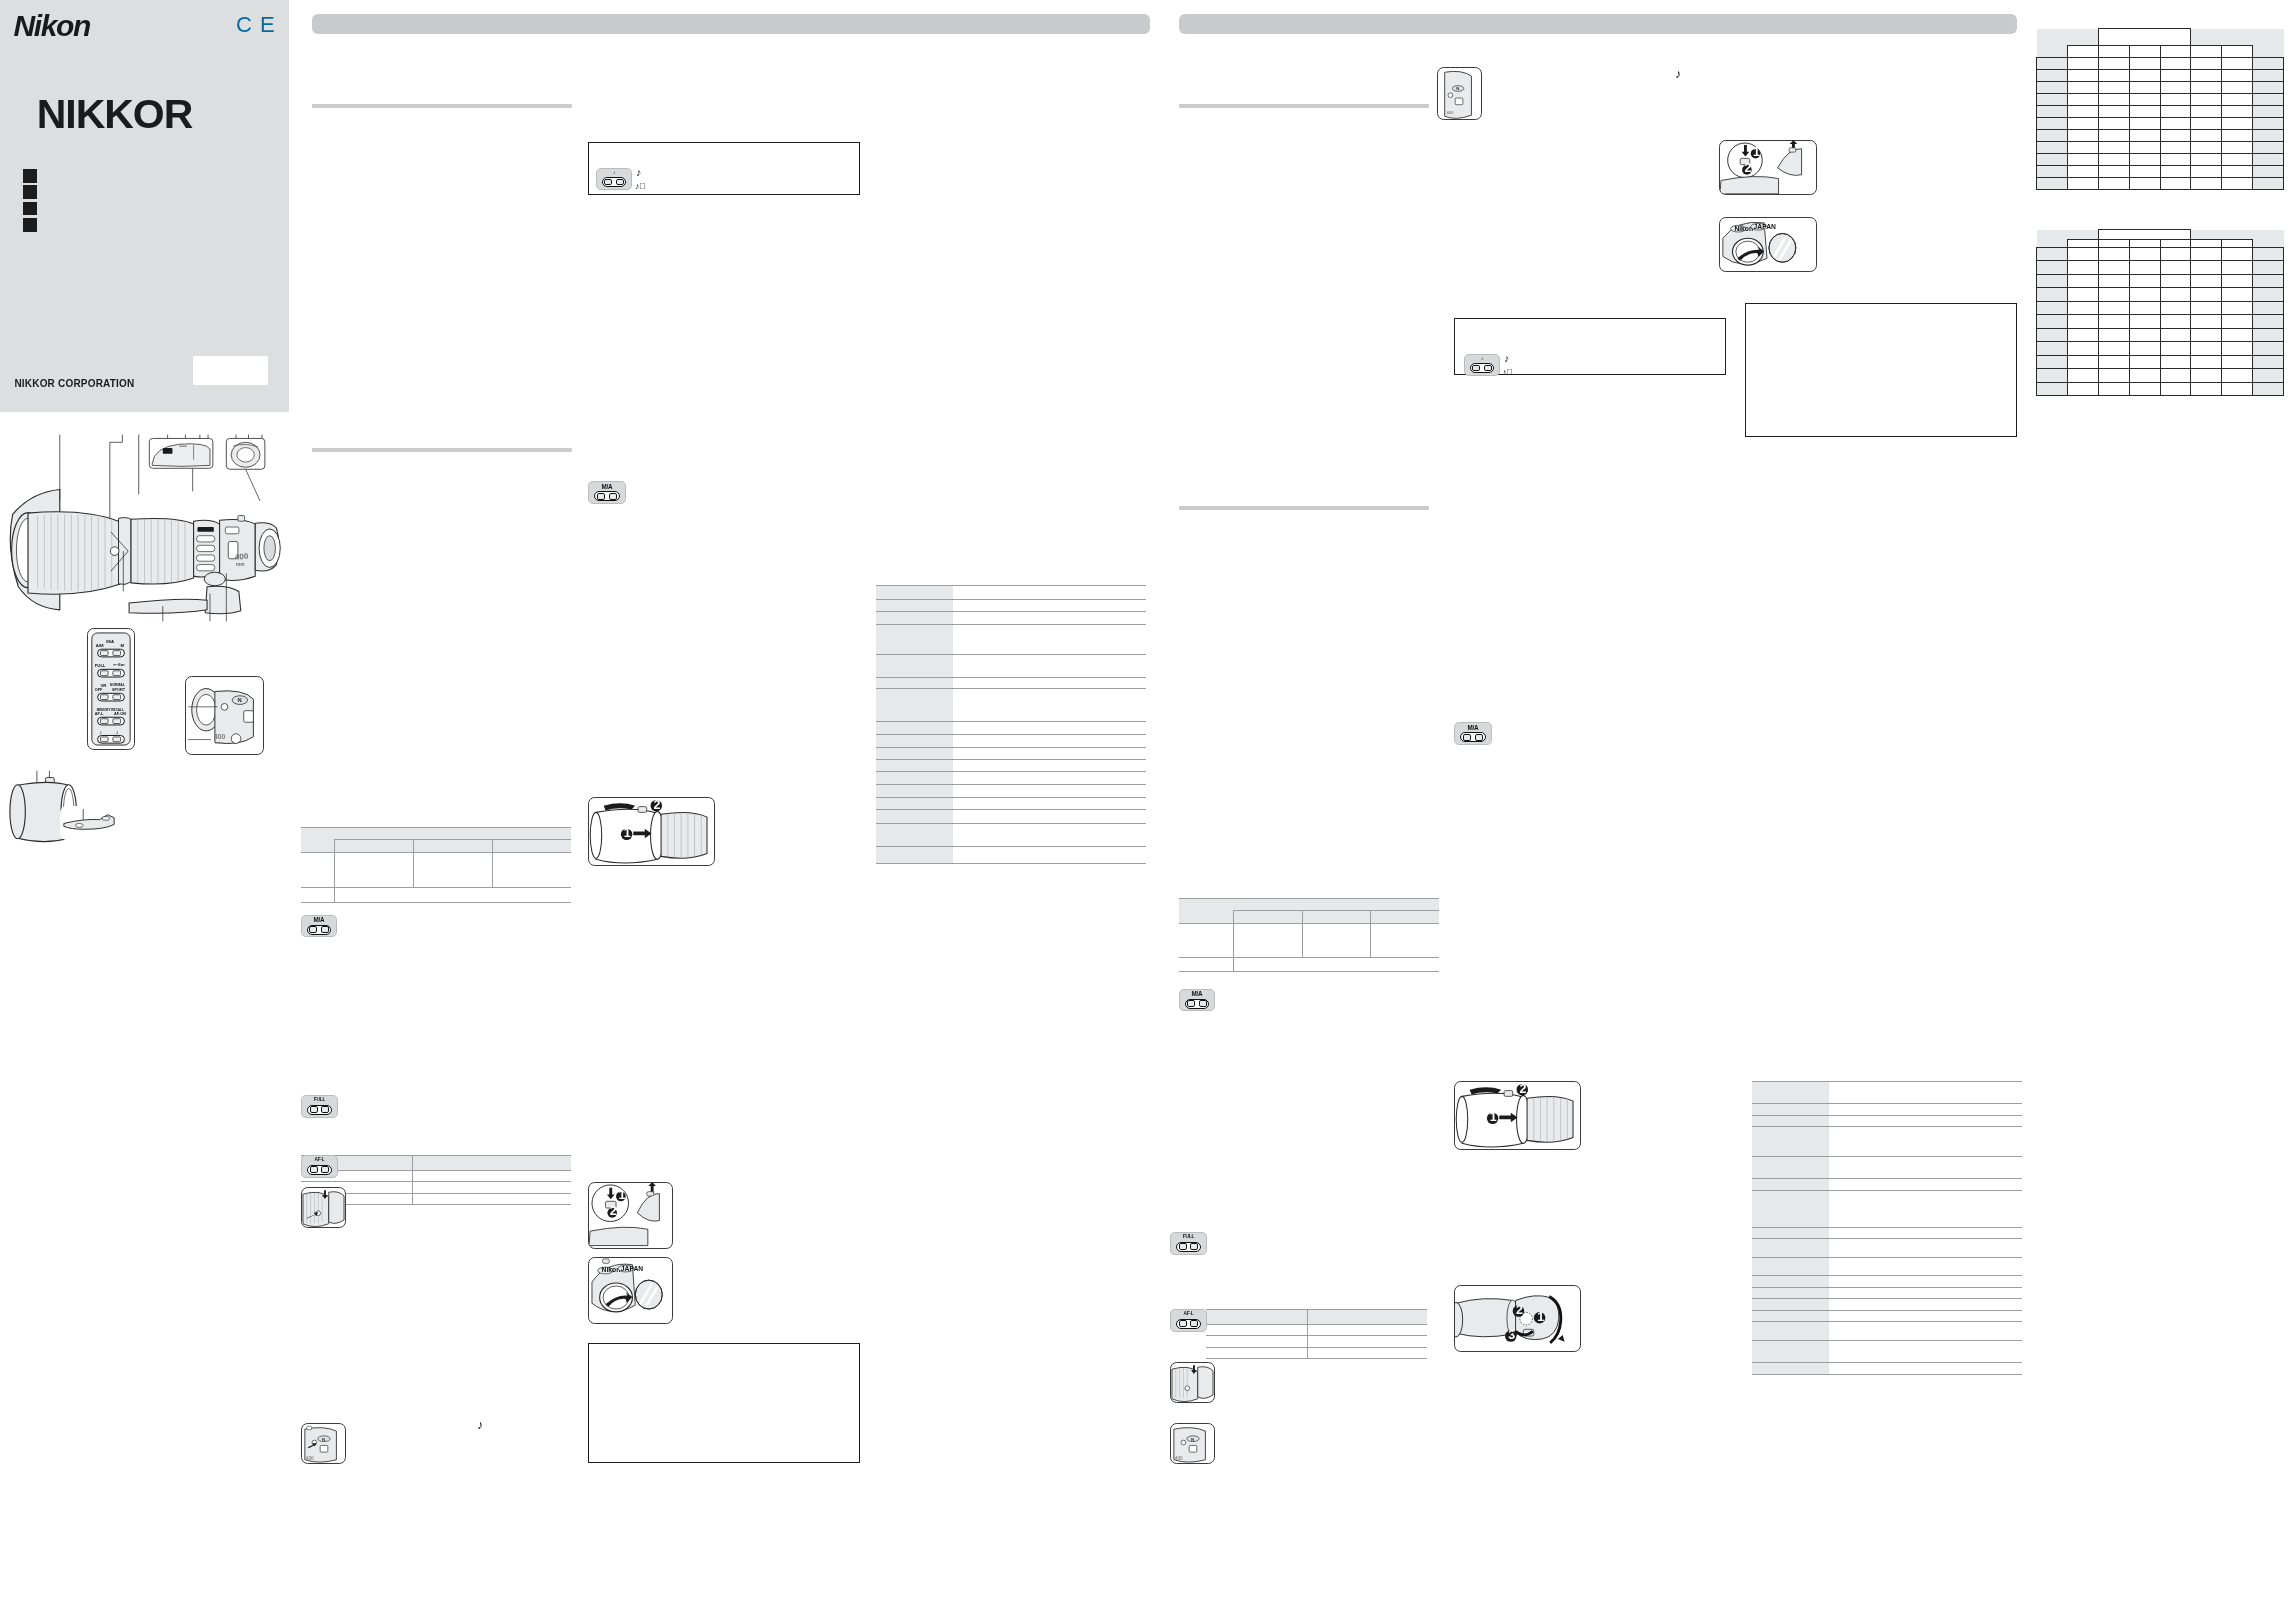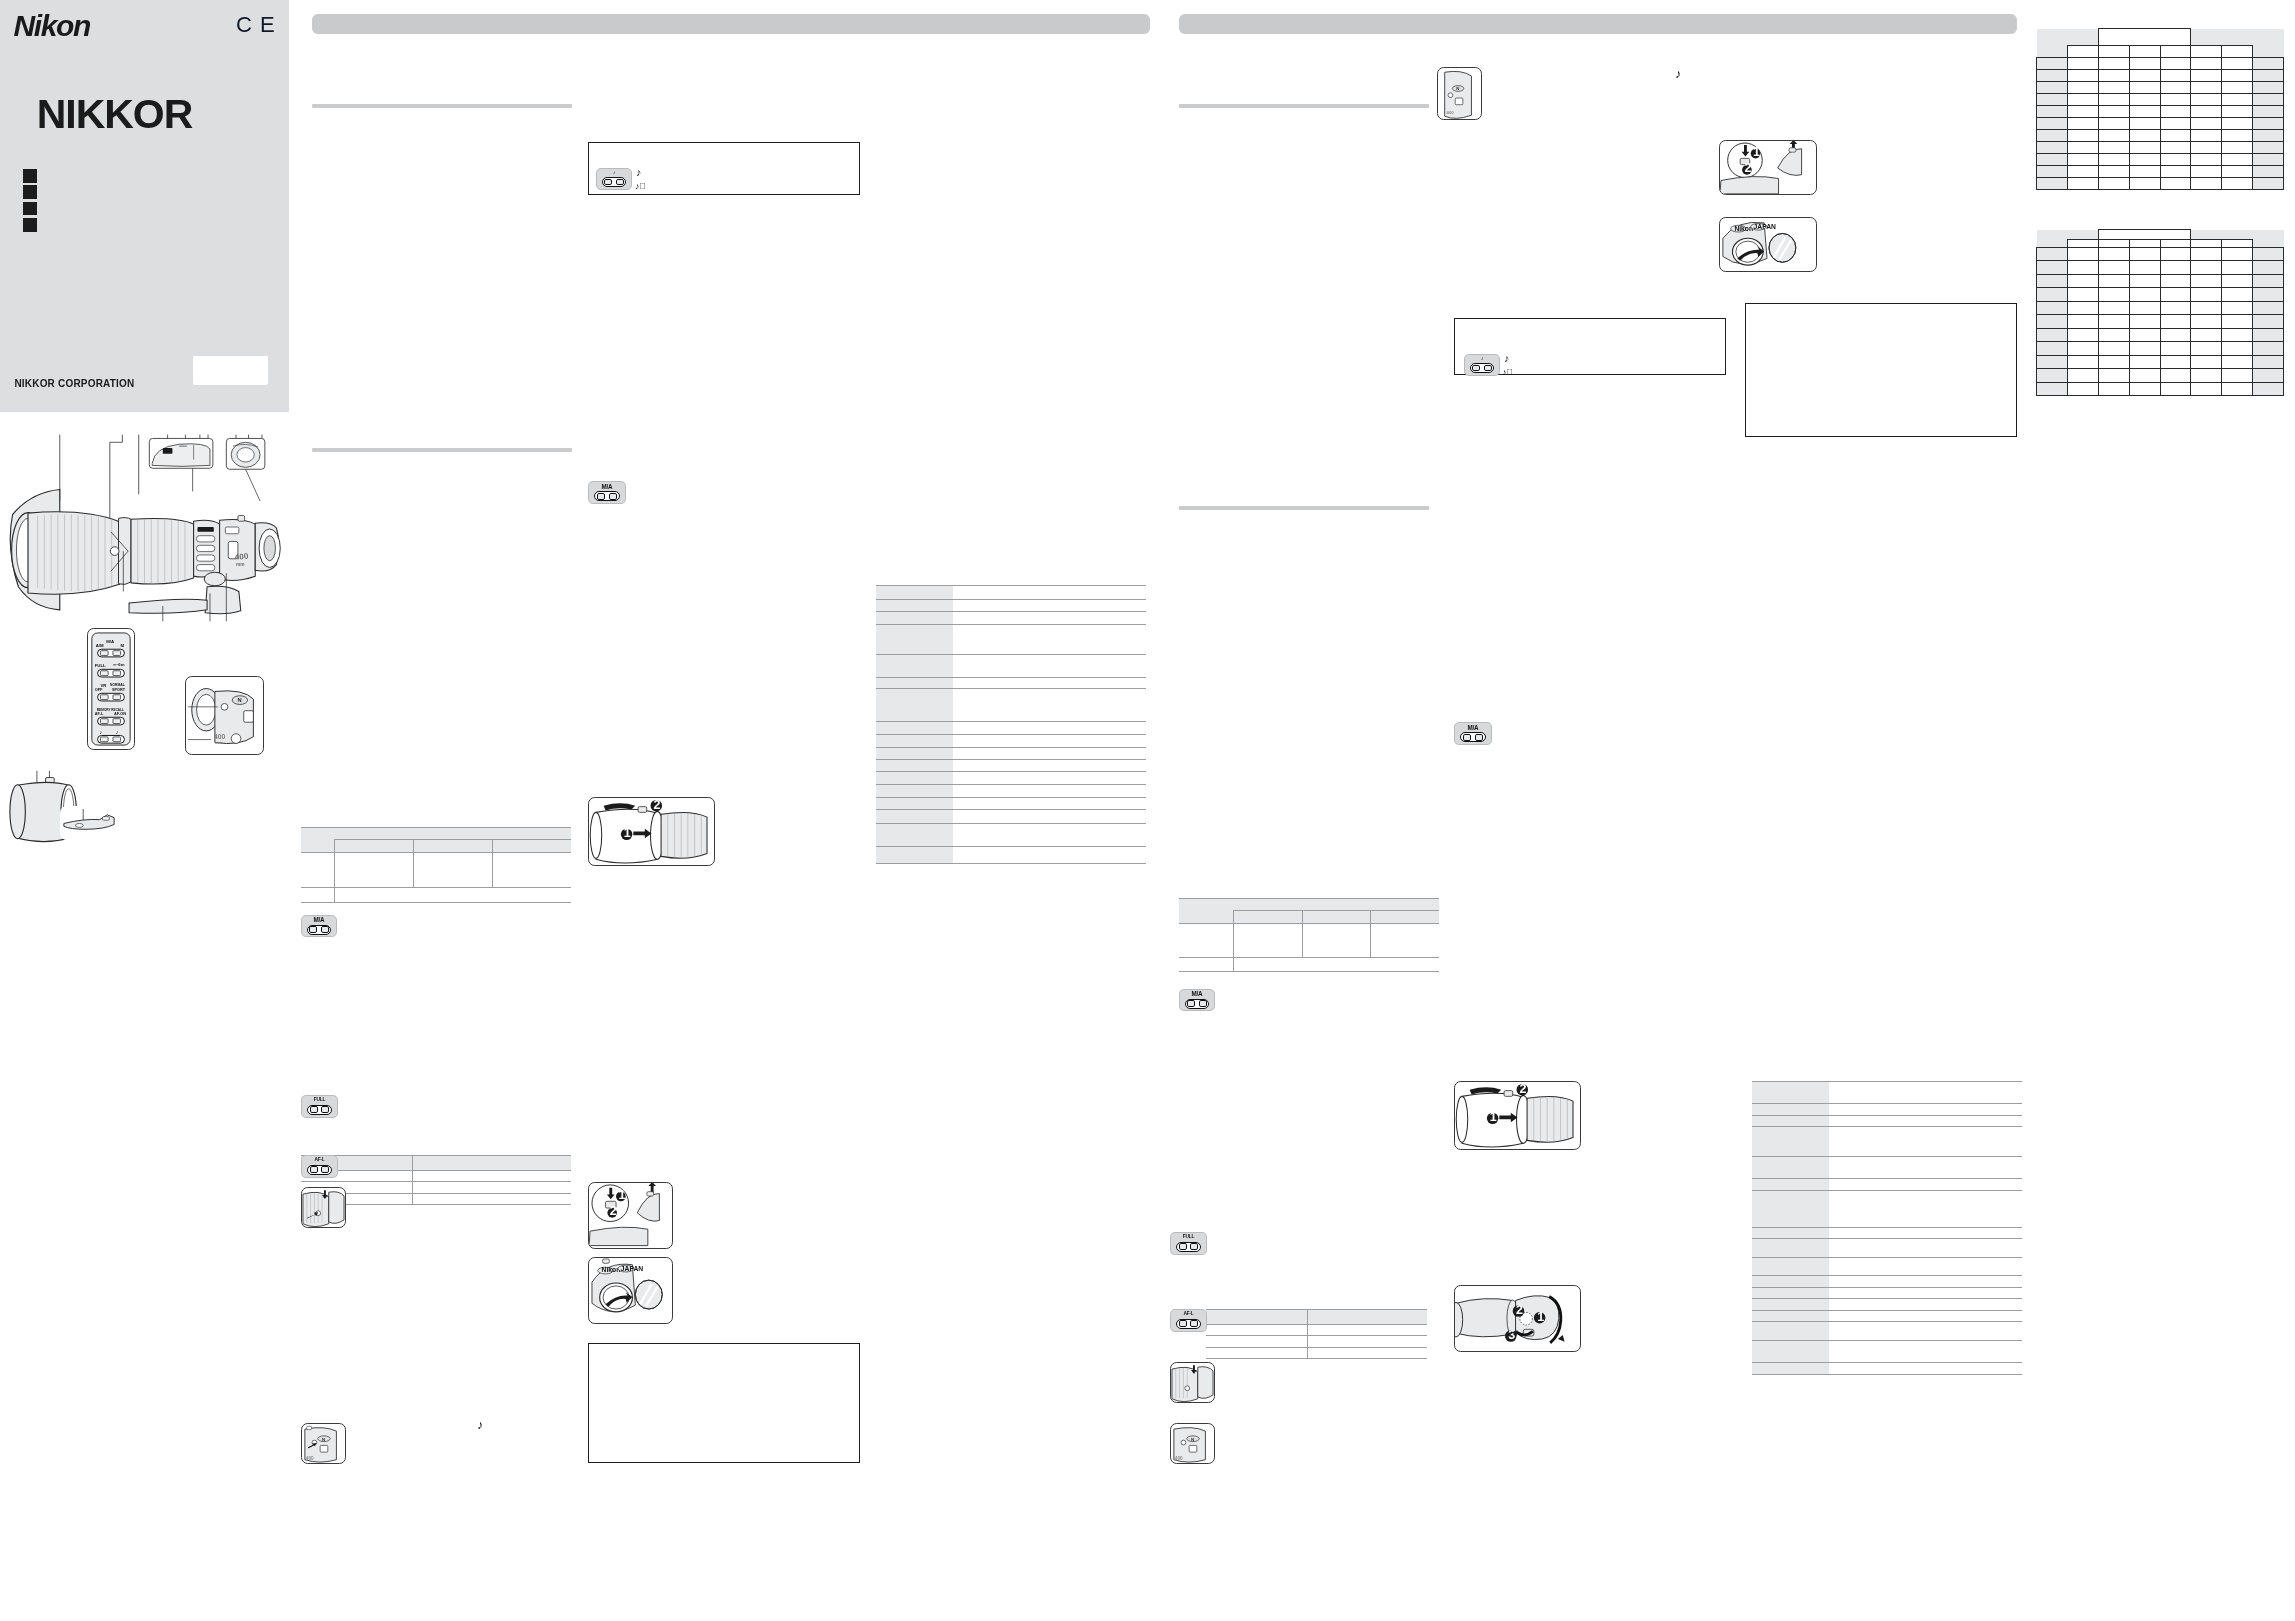--- a/index.html
+++ b/index.html
@@ -3,21 +3,21 @@
 <meta charset="utf-8">
 <style>
   html,body{margin:0;padding:0;background:#ffffff;}
   body{font-family:"Liberation Sans",sans-serif;}
   #page{position:relative;width:2295px;height:1621px;background:#fff;overflow:hidden;}
 
   
   .cover{position:absolute;left:0;top:0;width:289px;height:412px;background:#dcdee0;}
   .cover-logo{position:absolute;left:13.5px;top:8.7px;font-size:30px;font-weight:bold;font-style:italic;
     letter-spacing:-1.4px;color:#1a1a1a;font-family:"Liberation Sans",sans-serif;}
-  .ce{position:absolute;left:236px;top:11.6px;font-size:22px;color:#0f172a;letter-spacing:1px;}
+  .ce{position:absolute;left:236px;top:11.6px;font-size:22px;color:#0369a1;letter-spacing:1px;}
   .cover-title{position:absolute;left:0;top:91px;width:229px;text-align:center;font-size:41px;
     font-weight:bold;letter-spacing:-1px;color:#1b1b1b;}
   .lang-marks{position:absolute;left:23px;top:169px;}
   .lang-marks i{display:block;width:13.5px;height:13.5px;background:#1c1c1c;margin-bottom:2.9px;}
   .cover-corp{position:absolute;left:14.4px;top:378px;font-size:10px;font-weight:bold;color:#1a1a1a;letter-spacing:0.2px;}
   .cover-box{position:absolute;left:193px;top:356px;width:75px;height:29px;background:#fff;border-radius:1.9px;}
 
   
   .hdrbar{position:absolute;background:#c8cacc;border-radius:5.8px;}
   .rule{position:absolute;background:#c9cbcd;height:4.3px;border-radius:1px;}

